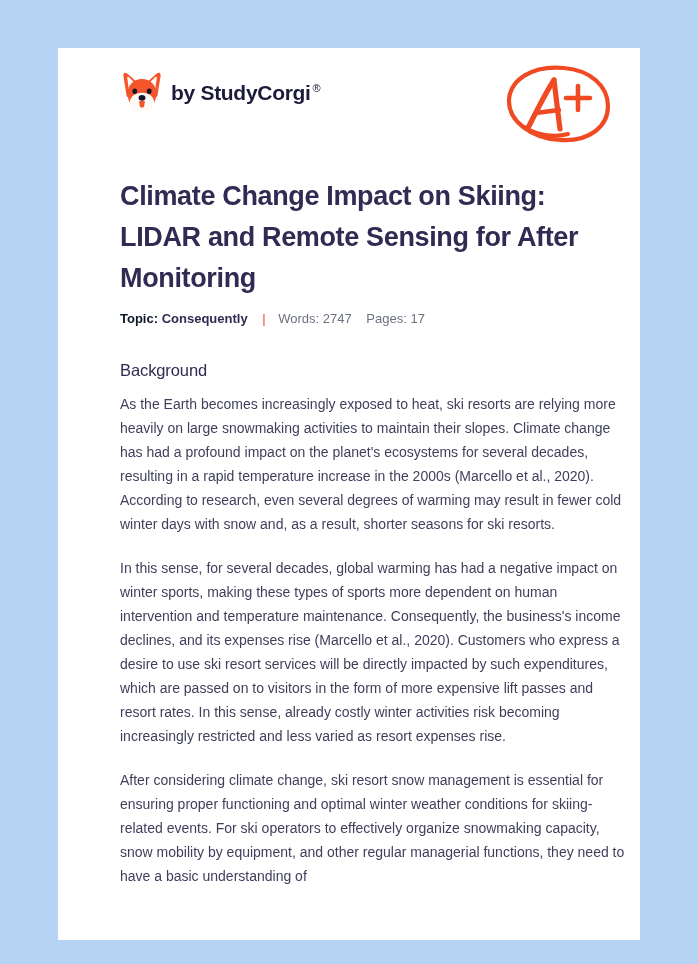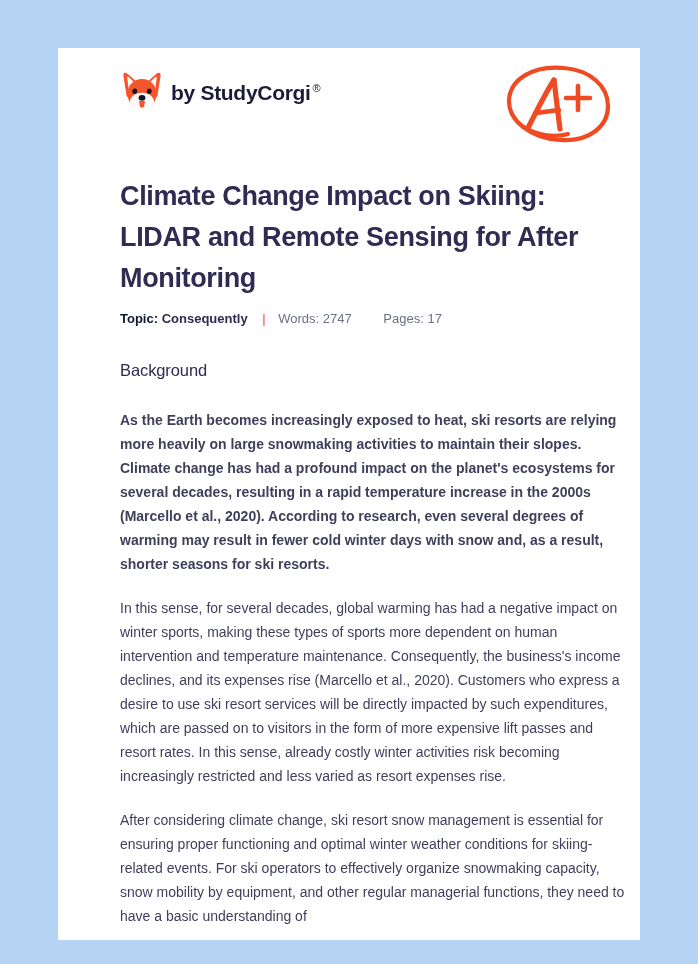--- a/index.html
+++ b/index.html
@@ -102,39 +102,39 @@
   }
   .meta .meta-label { color: #0f172a; font-weight: bold; }
   .meta .meta-topic {
     color: #2f2b52;
     font-weight: 700;
   }
   .meta .meta-sep {
     color: #f04a23;
     margin: 0 9px 0 11px;
   }
-  .meta .meta-words { margin-right: 28px; }
+  .meta .meta-words { margin-right: 11px; }
 
   .section-heading {
     margin: 33px 0 0 0;
     font-size: 16.5px;
     font-weight: 400;
     color: #2f2b52;
     letter-spacing: -0.1px;
   }
 
   .para {
     margin: 20px 0 0 0;
     font-size: 14px;
     line-height: 24px;
     color: #3f3f5c;
     max-width: 508px;
     text-align: left;
   }
-  .para:first-of-type { margin-top: 28px; font-weight: bold; }
+  .para:first-of-type { margin-top: 12px; }
 </style>
 </head>
 <body>
 
 <div class="page">
 
   <div class="header">
 
     <div class="brand">
       <span>

